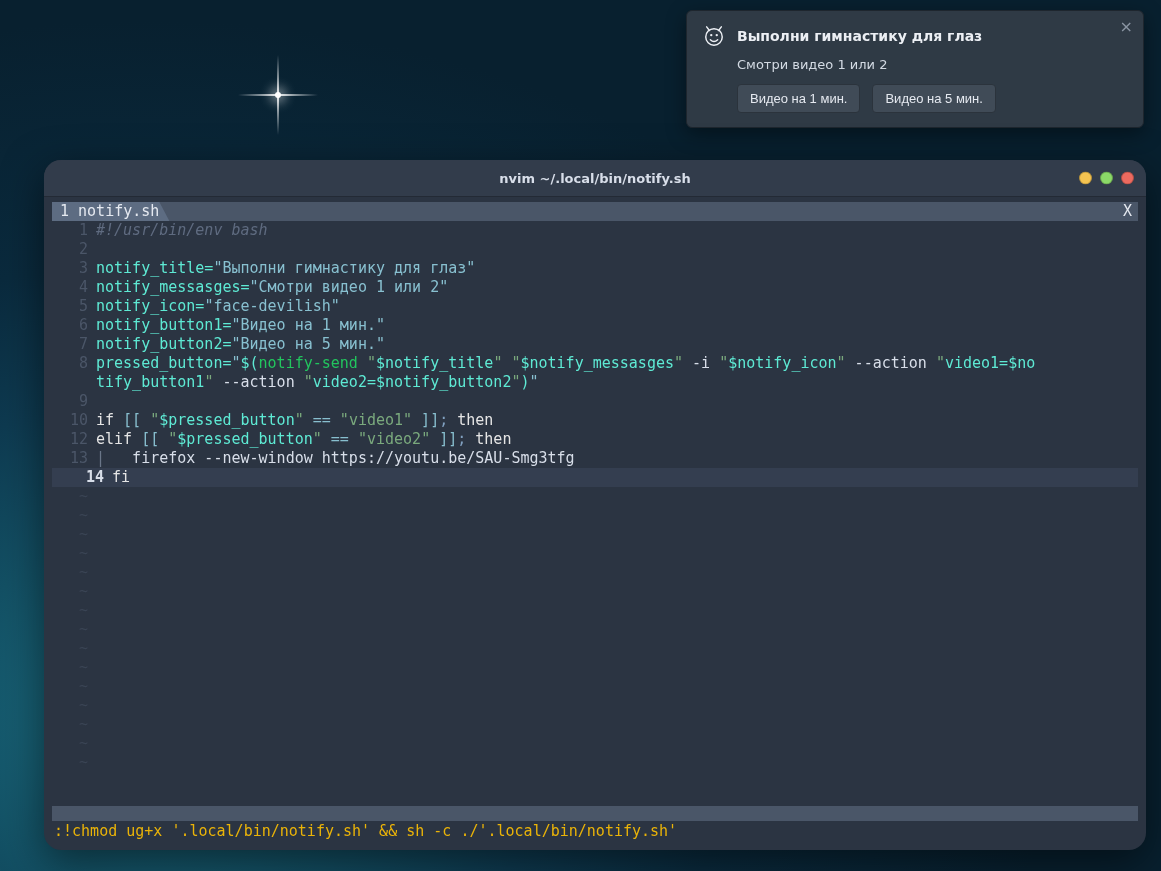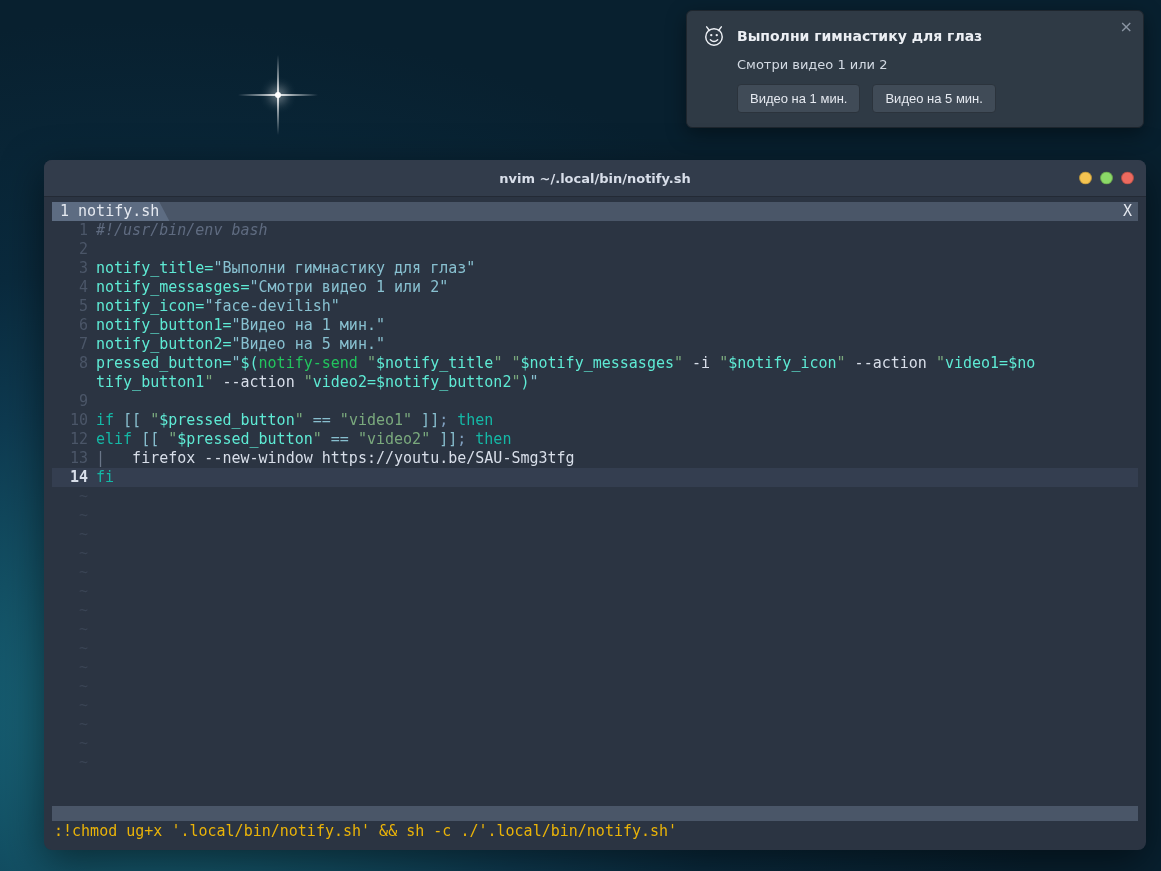--- a/index.html
+++ b/index.html
@@ -78,21 +78,21 @@
     padding: 6px 12px;
     cursor: pointer;
   }
 
   
   .terminal {
     position: absolute;
     left: 44px; top: 160px;
     width: 1102px; height: 690px;
     background: #2b3442;
-    border-radius: 8px;
+    border-radius: 17px;
     box-shadow: 0 12px 40px rgba(0,0,0,0.5);
     overflow: hidden;
   }
   .term-titlebar {
     height: 36px;
     background: #323c4b;
     display: flex; align-items: center; justify-content: center;
     position: relative;
     border-bottom: 1px solid #232a35;
   }
@@ -143,31 +143,31 @@
     white-space: pre;
   }
   .code-line.current { background: #343e50; }
   .gutter {
     width: 36px;
     text-align: right;
     padding-right: 8px;
     color: #4b5668;
     flex: 0 0 36px;
   }
-  .gutter.cur { color: #d8dee9; font-weight: 600; }
+  .gutter.cur { color: #d8dee9; font-weight: 600; padding-left: 16px; }
   .code { flex: 1; }
   .tilde .gutter { color: #3a4454; }
   .tilde .code  { color: #3a4454; }
 
   
   .t-cmt   { color: #5f6b80; font-style: italic; }
   .t-var   { color: #5eead4; }
   .t-str   { color: #88c0d0; } 
   .t-qstr  { color: #7aa97d; } 
-  .t-key   { color: #14b8a6; } 
+  .t-key   { color: #e5e5e5; } 
   .t-op    { color: #88bfcf; } 
   .t-punc  { color: #81a1c1; } 
   .t-flag  { color: #d8dee9; }
   .t-pipe  { color: #6a7688; }
   .t-cmd   { color: #22c55e; }
   .t-url   { color: #d8dee9; }
 
   .statusbar {
     position: absolute;
     left: 0; right: 0;

